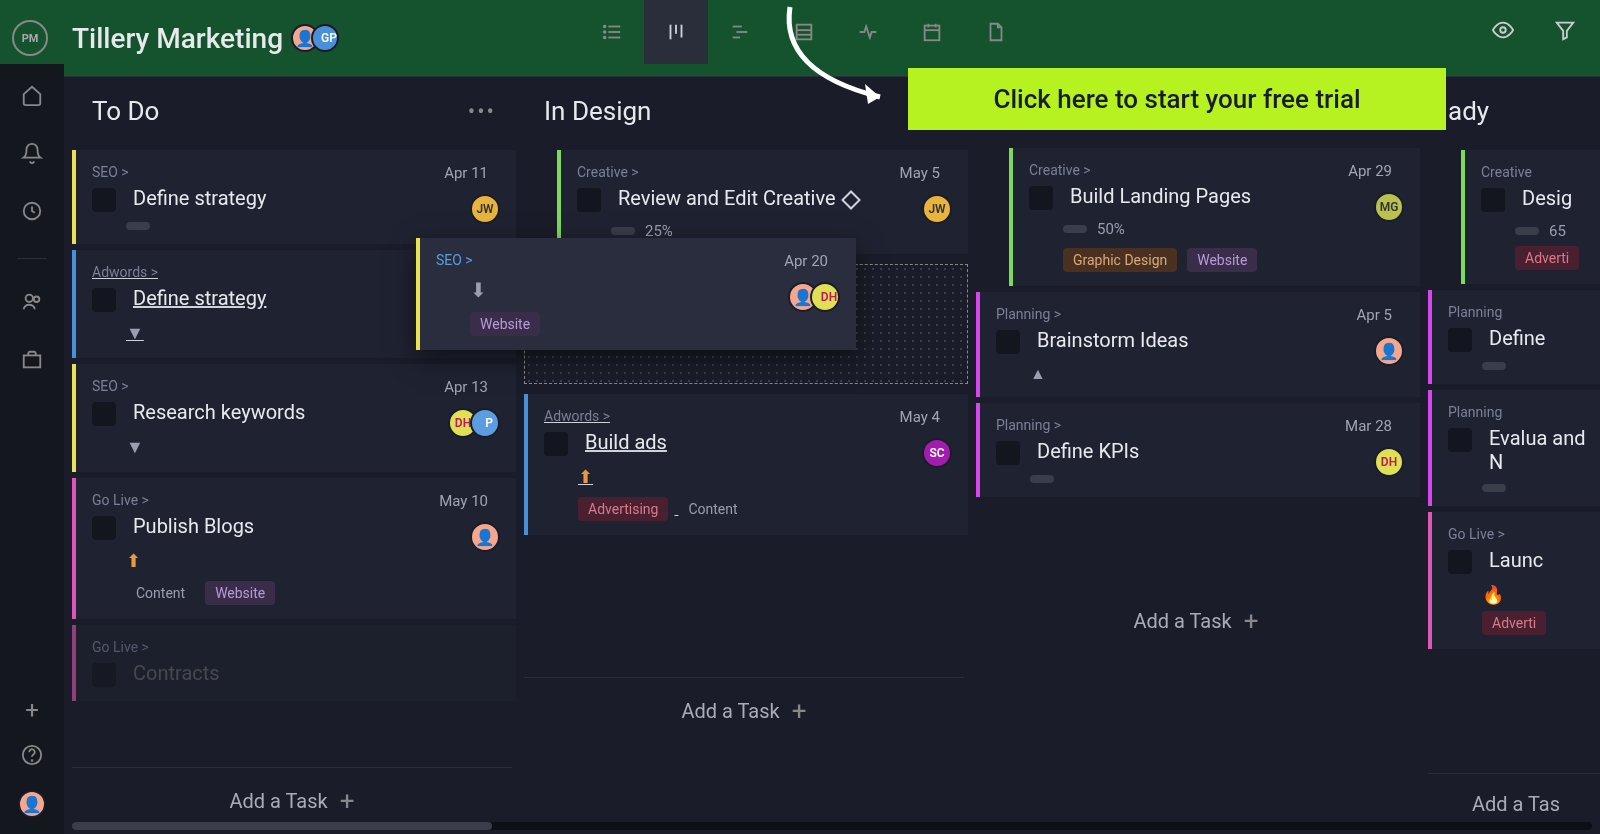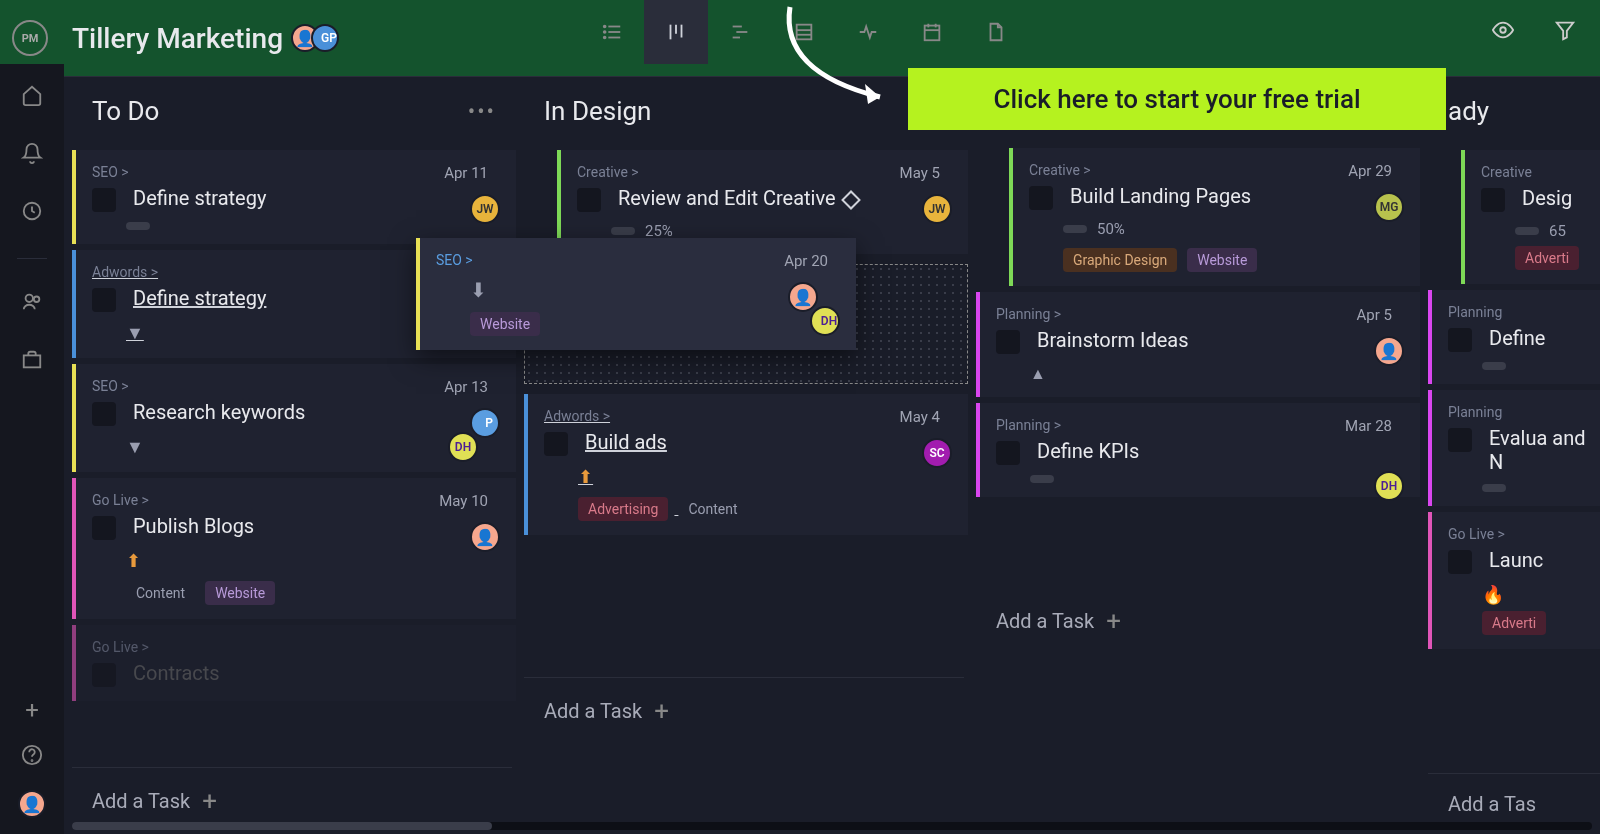--- a/index.html
+++ b/index.html
@@ -39,21 +39,21 @@
 .avatar {
   width: 28px; height: 28px; border-radius: 50%;
   display: flex; align-items: center; justify-content: center;
   font-size: 12px; font-weight: 600; color: #fff;
   border: 2px solid #1a1d29;
 }
 .avatar + .avatar { margin-left: -8px; padding-left: 8px; }
 .avatar.face { background: #f5a78e; font-size:16px; }
 .avatar.gp { background: #4a90d9; }
 .avatar.jw { background: #e8b43c; color: #333; }
-.avatar.dh { background: #e0e055; color: #4c1d95; margin-top: 24px; }
+.avatar.dh { background: #e0e055; color: #be185d; }
 .avatar.p  { background: #5a9de0; }
 .avatar.sc { background: #a21caf; }
 .avatar.mg { background: #b8c24d; color: #333; }
 .view-icons {
   position: absolute; left: 580px; top: 0; height: 64px;
   display: flex; align-items: center; gap: 0;
 }
 .view-btn {
   width: 64px; height: 64px;
   display: flex; align-items: center; justify-content: center;
@@ -134,21 +134,21 @@
   display:inline-block; padding:4px 10px; border-radius:4px;
   font-size:14px; margin-right:6px; margin-top:6px;
 }
 .tag.purple { background:#3a2d4a; color:#b89ad9; }
 .tag.red { background:#4a2030; color:#d97a8a; }
 .tag.grey { background:transparent; color:#9a9eb0; }
 .tag.orange { background:#4a3020; color:#d9a97a; }
 .add-task {
   position:absolute; bottom:0; left:0; right:4px;
   padding:18px 20px; font-size:20px; color:#a8abb8;
-  display:flex; justify-content:flex-start; align-items:center;
+  display:flex; justify-content:center; align-items:center;
   background:#1a1d29; border-top:1px solid #2a2d3a;
   cursor:pointer;
   gap:12px;
 }
 .add-plus { font-size:26px; color:#888; }
 .drop-zone {
   height:120px;
   background-image: radial-gradient(#3a3d4a 1px, transparent 1px);
   background-size: 8px 8px;
   border:1px dashed #888;

